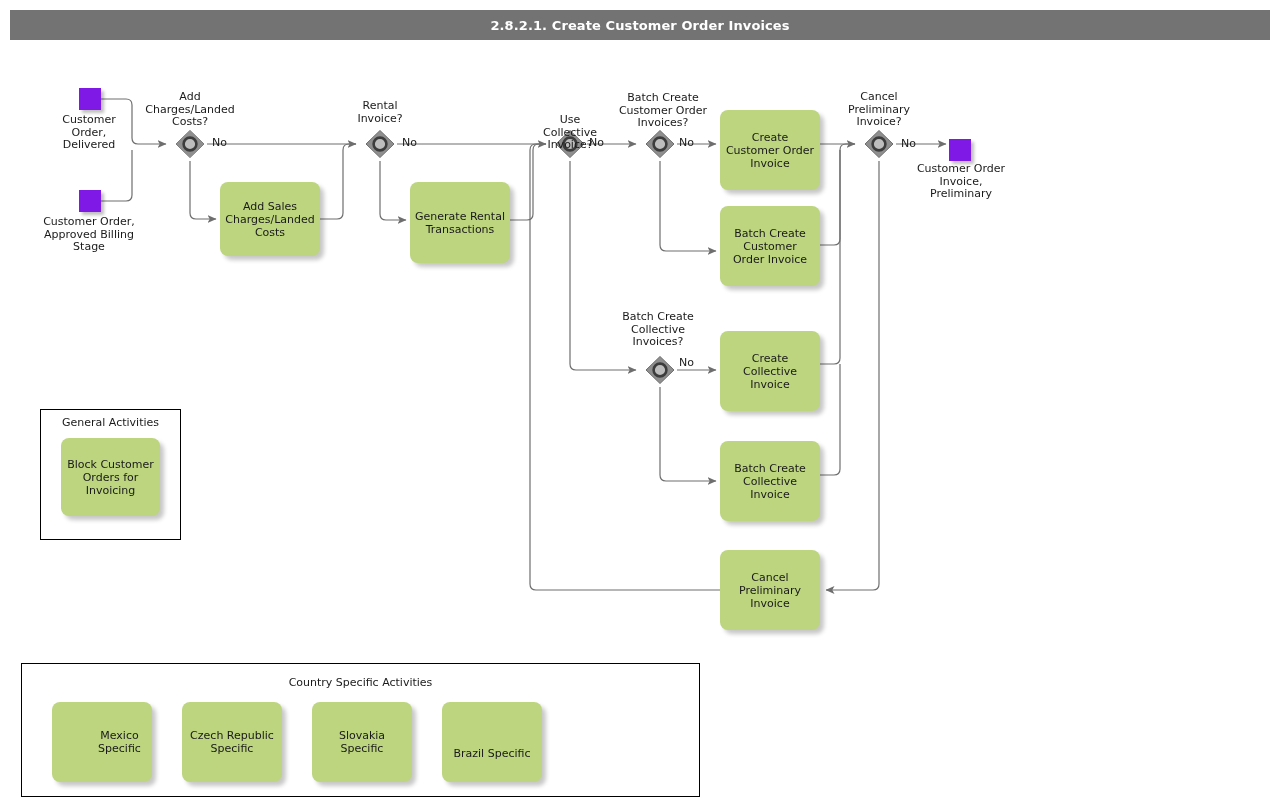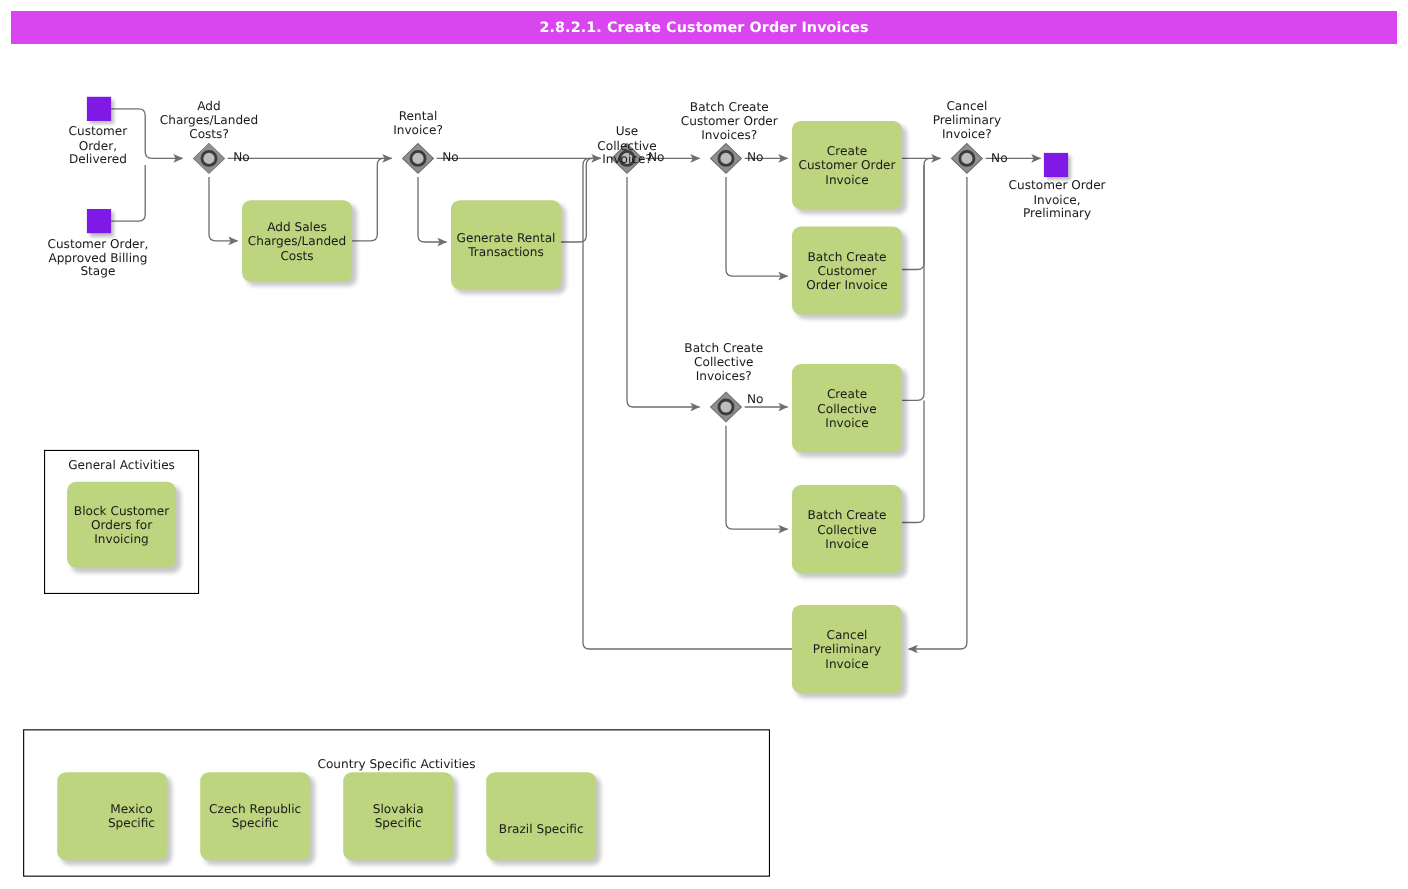--- a/index.html
+++ b/index.html
@@ -1,21 +1,21 @@
 <!DOCTYPE html>
 <html><head>
 <meta charset="utf-8">
 <style>
   html,body{margin:0;padding:0;background:#ffffff;}
   body{width:1280px;height:808px;position:relative;overflow:hidden;
        font-family:"DejaVu Sans","Liberation Sans",sans-serif;color:#1a1a1a;}
 
   
   #header{position:absolute;left:10px;top:10px;width:1260px;height:30px;
-          background:#d946ef;display:flex;align-items:center;justify-content:center;}
+          background:#737373;display:flex;align-items:center;justify-content:center;}
   #header-title{color:#ffffff;font-size:13px;font-weight:bold;letter-spacing:0.1px;
                 font-family:"DejaVu Sans","Liberation Sans",sans-serif;}
 
   
   #canvas{position:absolute;left:0;top:0;width:1280px;height:808px;}
   #edges{position:absolute;left:0;top:0;width:1280px;height:808px;pointer-events:none;}
 
   
   .node{position:absolute;}
 
@@ -226,21 +226,21 @@
   <div class="group" style="left:40px;top:409px;width:141px;height:131px;">
     <div class="group-title" style="top:6px;">General Activities</div>
     <div class="node task" style="left:20px;top:28px;width:99px;height:78px;">
       <span style="white-space:pre-line;">Block Customer
 Orders for
 Invoicing</span>
     </div>
   </div>
 
   <div class="group" style="left:21px;top:663px;width:679px;height:134px;">
-    <div class="group-title" style="top:12px;margin-top:12px;">Country Specific Activities</div>
+    <div class="group-title" style="top:12px;">Country Specific Activities</div>
 
     <div class="node task" style="left:30px;top:38px;width:100px;height:80px;">
       <span style="white-space:pre-line;margin-left:35px;">Mexico Specific</span>
     </div>
     <div class="node task" style="left:160px;top:38px;width:100px;height:80px;">
       <span style="white-space:pre-line;">Czech Republic
 Specific</span>
     </div>
     <div class="node task" style="left:290px;top:38px;width:100px;height:80px;justify-content:center;">
       <span style="white-space:pre-line;">Slovakia

